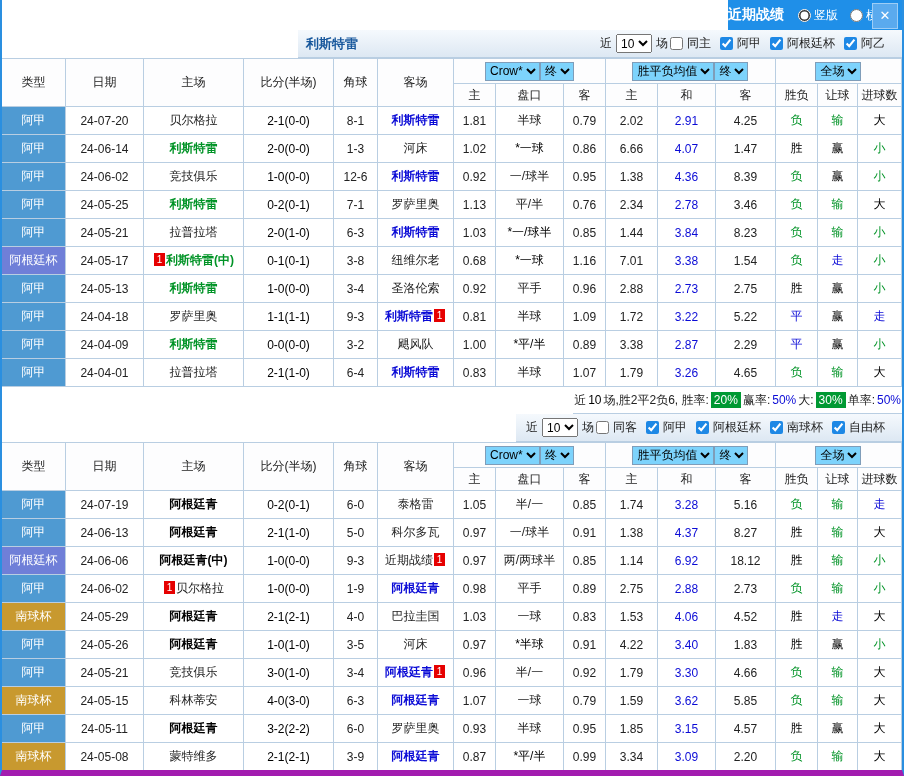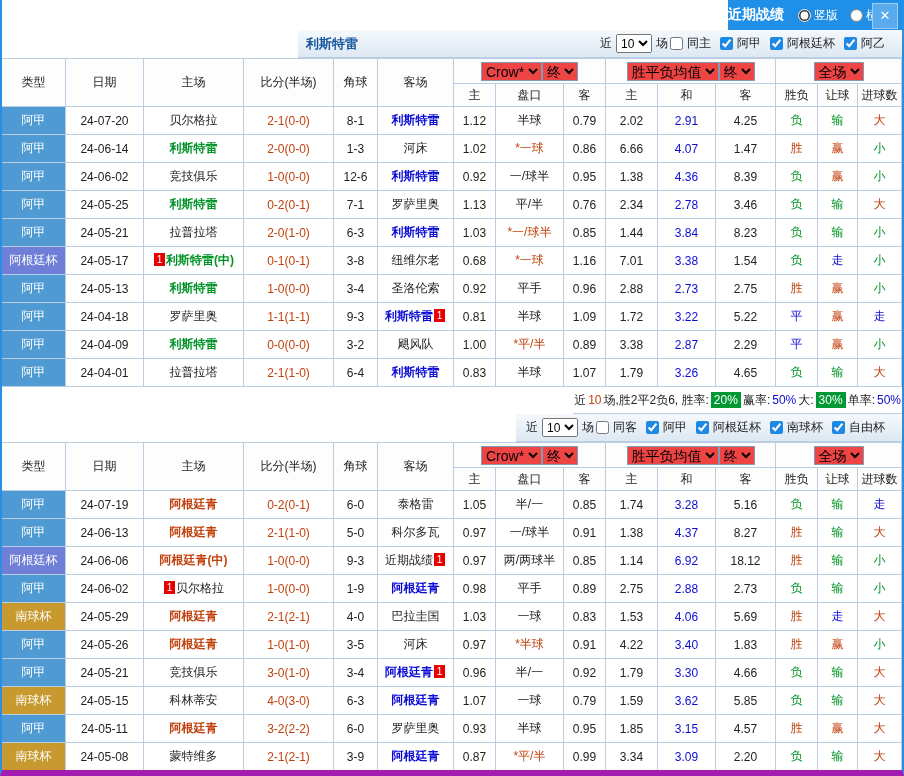--- a/index.html
+++ b/index.html
@@ -21,27 +21,27 @@
   .controls{display:flex;align-items:center;}
   .controls span{margin:0 2px;}
   .controls select{height:19px;font-size:12px;margin:0 2px;}
   .controls label{display:inline-flex;align-items:center;margin-right:7px;cursor:pointer;}
   .controls input{accent-color:#1e88e5;margin:0 2px 0 0;width:13px;height:13px;}
   
   table{width:100%;border-collapse:collapse;table-layout:fixed;}
   th,td{border:1px solid #b9cee2;text-align:center;padding:0;white-space:nowrap;overflow:hidden;}
   thead th{background:#fdfdfe;font-weight:normal;height:22px;}
   thead tr.selrow th{height:24px;}
-  thead select{height:19px;font-size:14px;max-width:96%;vertical-align:middle;margin:0 0;border:1px solid #7f9db9;background:#ef4444;}
+  thead select{height:19px;font-size:12px;max-width:96%;vertical-align:middle;margin:0 0;border:1px solid #7f9db9;background:#7dd3fc;}
   tbody td{height:27px;}
   .lg{color:#fff;}
   .lg-ajia{background:#4f9ad2;}
   .lg-cup{background:#6f7fd8;}
   .lg-nqb{background:#c8992f;}
-  .c-red{color:#c2410c;}
+  .c-red{color:#000000;}
   .c-green{color:#009326;}
   .c-blue{color:#0b0bd6;}
   .c-dark{color:#222;}
   .bold{font-weight:bold;}
   .rb{display:inline-block;background:#e60000;color:#fff;width:11px;height:13px;line-height:13px;font-size:10px;
       text-align:center;margin:0 1px;vertical-align:1px;}
   
   .sec-foot{height:26px;flex:0 0 26px;display:flex;align-items:center;justify-content:center;background:#fff;
             border-bottom:1px solid #b9cee2;}
   .sec-foot span{margin:0 1px;}
@@ -138,21 +138,21 @@
       </tr>
     </thead>
     <tbody>
         <tr>
           <td class="lg lg-ajia">阿甲</td>
           <td class="c-dark">24-07-20</td>
           <td><span class="c-dark">贝尔格拉</span></td>
           <td class="c-red">2-1(0-0)</td>
           <td class="c-dark">8-1</td>
           <td><span class="c-blue bold">利斯特雷</span></td>
-          <td class="c-dark">1.12</td>
+          <td class="c-dark">1.81</td>
           <td class="c-dark">半球</td>
           <td class="c-dark">0.79</td>
           <td class="c-dark">2.02</td>
           <td class="c-blue">2.91</td>
           <td class="c-dark">4.25</td>
           <td class="c-green">负</td>
           <td class="c-green">输</td>
           <td class="c-red">大</td>
         </tr>
         <tr>
@@ -472,21 +472,21 @@
           <td class="c-dark">24-05-29</td>
           <td><span class="c-red bold">阿根廷青</span></td>
           <td class="c-red">2-1(2-1)</td>
           <td class="c-dark">4-0</td>
           <td><span class="c-dark">巴拉圭国</span></td>
           <td class="c-dark">1.03</td>
           <td class="c-dark">一球</td>
           <td class="c-dark">0.83</td>
           <td class="c-dark">1.53</td>
           <td class="c-blue">4.06</td>
-          <td class="c-dark">5.69</td>
+          <td class="c-dark">4.52</td>
           <td class="c-red">胜</td>
           <td class="c-blue">走</td>
           <td class="c-red">大</td>
         </tr>
         <tr>
           <td class="lg lg-ajia">阿甲</td>
           <td class="c-dark">24-05-26</td>
           <td><span class="c-red bold">阿根廷青</span></td>
           <td class="c-red">1-0(1-0)</td>
           <td class="c-dark">3-5</td>

